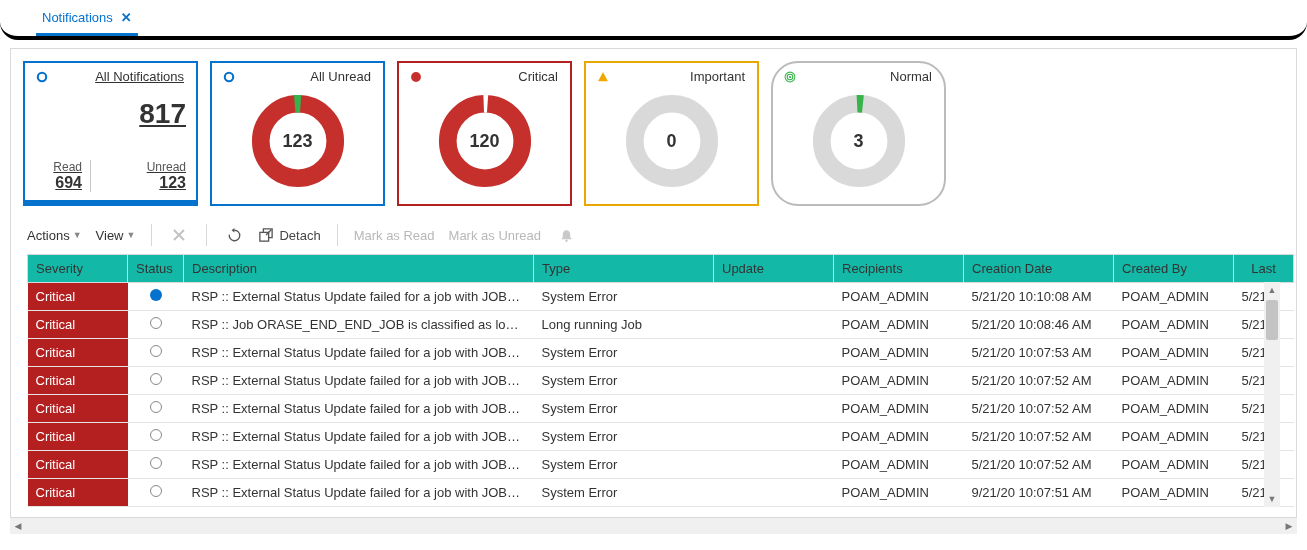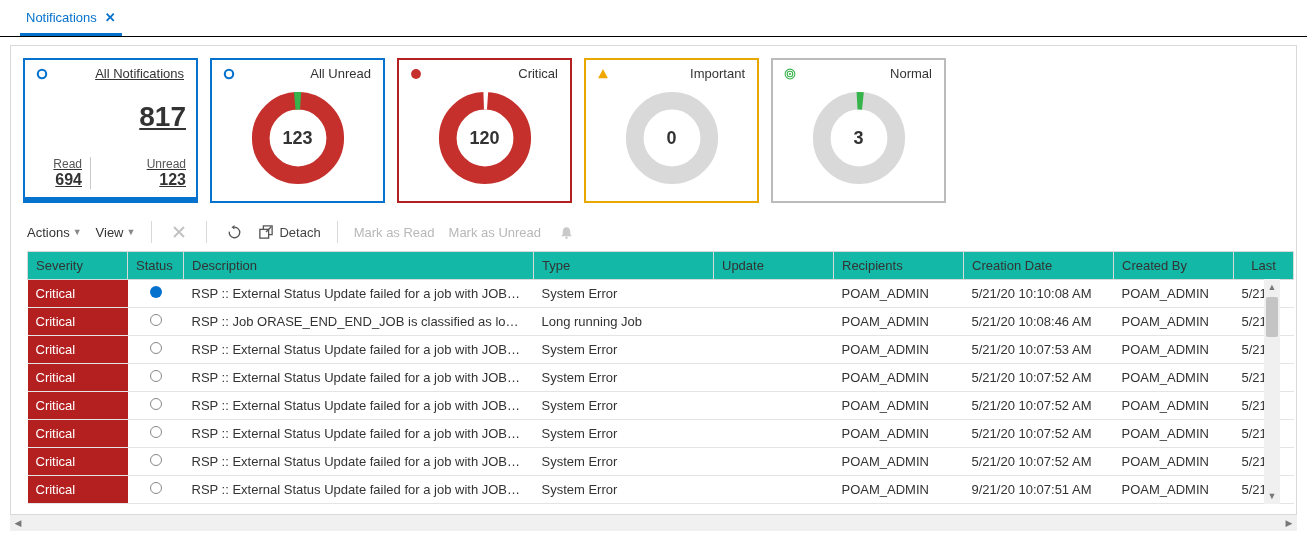--- a/index.html
+++ b/index.html
@@ -1,44 +1,44 @@
 <!DOCTYPE html>
 <html><head>
 <meta charset="utf-8">
 <style>
 * { box-sizing: border-box; margin: 0; padding: 0; }
 body { font-family: "Segoe UI", Arial, sans-serif; font-size: 13px; color: #333; background: #fff; }
 
 
-.tab-bar { display: flex; align-items: center; border-bottom: 1px solid #000000; padding: 0 20px; }
+.tab-bar { display: flex; align-items: center; border-bottom: 4px solid #000000; padding: 0 36px; border-radius: 18px; }
 .tab { display: flex; align-items: center; gap: 8px; padding: 10px 6px 8px; color: #0572ce; border-bottom: 3px solid #0572ce; font-size: 13px; }
 .tab .close { color: #0572ce; font-weight: bold; cursor: pointer; }
 
 
 .panel-wrap { border: 1px solid #d9d9d9; margin: 8px 10px 0; padding: 0 6px 10px; }
 .cards { display: flex; gap: 12px; padding: 12px 6px 4px; }
 .card { width: 175px; height: 145px; border: 2px solid #ccc; position: relative; padding: 6px 10px; display:flex; flex-direction:column; }
 .card .head { display: flex; justify-content: space-between; align-items: center; font-size: 12px; color: #333; }
 .card .head .lbl { flex: 1; text-align: right; padding-right: 2px; font-size: 13px; }
 .card .glyph { width: 14px; height: 14px; display: inline-flex; align-items: center; justify-content: center; }
 
 .card.allnotif { border-color: #0572ce; position: relative; text-decoration: underline; }
 .card.allnotif::after { content:""; position:absolute; left:-2px; right:-2px; bottom:-2px; height:6px; background:#0572ce; }
-.card.allnotif .big { font-size: 28px; font-weight: bold; text-align: right; margin-top: 20px; }
+.card.allnotif .big { font-size: 28px; font-weight: bold; text-align: right; margin-top: 14px; }
 .card.allnotif .split { display:flex; margin-top:auto; margin-bottom:6px;gap:40px; }
 .card.allnotif .split > div { flex:1; text-align:right; }
 .card.allnotif .split > div:first-child { border-right:1px solid #c9c9c9; padding-right:8px; }
 .card.allnotif .split > div:last-child { padding-left:8px; }
 .card.allnotif .split .l { font-size:12px; color:#555; }
 .card.allnotif .split .v { font-size:16px; font-weight:bold; }
 
 .card.unread { border-color: #0572ce; }
 .card.critical { border-color: #b42020; }
 .card.important { border-color: #e9a800; }
-.card.normal { border-color: #bbb; }
+.card.normal { border-color: #bbb; border-radius: 27px; }
 
 .donut-wrap { flex:1; display:flex; align-items:center; justify-content:center; }
 .donut { position:relative; width:98px; height:98px; }
 .donut svg { width:100%; height:100%; }
 .donut .num { position:absolute; inset:0; display:flex; align-items:center; justify-content:center; font-weight:bold; font-size:18px; }
 
 
 .toolbar { display:flex; align-items:center; gap:14px; padding: 14px 10px 8px; font-size:13px; color:#333; }
 .toolbar .menuitm { display:flex; align-items:center; gap:3px; cursor:pointer; }
 .toolbar .menuitm .caret { font-size:9px; color:#888; }

